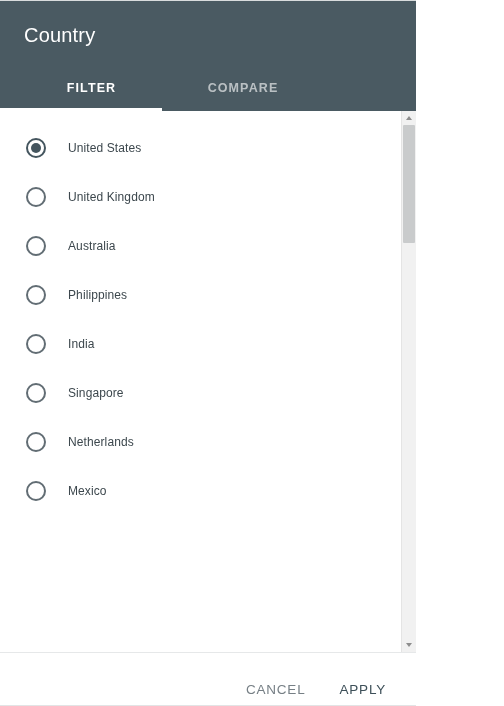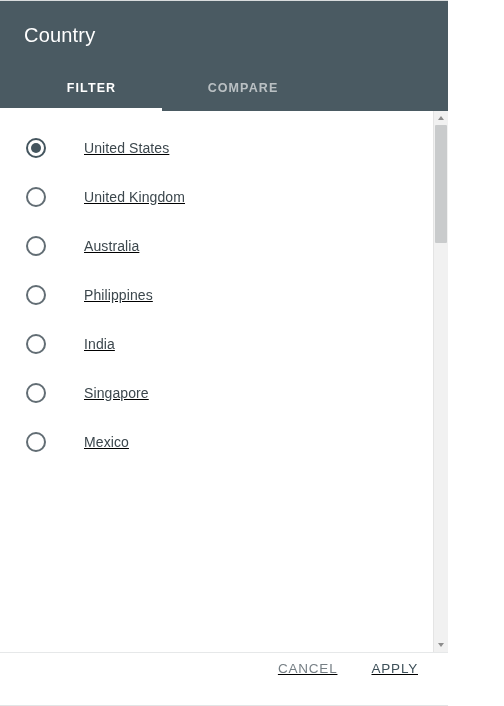--- a/index.html
+++ b/index.html
@@ -7,30 +7,29 @@
     padding: 0;
     background: #ffffff;
   }
   body {
     font-family: "Liberation Sans", sans-serif;
     -webkit-font-smoothing: antialiased;
   }
 
   .dialog {
     position: relative;
-    width: 448px;
+    width: 416px;
     height: 706px;
     box-sizing: border-box;
     background: #701a75;
     border-top: 1px solid #d9dcdd;
     border-bottom: 1px solid #e2e4e5;
     overflow: hidden;
     display: flex;
     flex-direction: column;
-    text-decoration: underline;
   }
 
   
   .header {
     background: #4a5a62;
     height: 110px;
     flex: 0 0 110px;
     position: relative;
     box-sizing: border-box;
   }
@@ -121,22 +120,22 @@
     content: "";
     position: absolute;
     left: 3px;
     top: 3px;
     width: 10px;
     height: 10px;
     border-radius: 50%;
     background: #44555e;
   }
   .option-label {
-    margin-left: 38px;
-    font-size: 14px;
+    margin-left: 22px;
+    font-size: 12px;
     color: #3c474d;
     letter-spacing: 0.1px;
     white-space: nowrap;
   }
 
   
   .scrollbar {
     flex: 0 0 15px;
     width: 15px;
     background: #f1f1f1;
@@ -173,21 +172,21 @@
     background: #c9cbcc;
     border-radius: 1px;
   }
 
   
   .footer {
     flex: 0 0 53px;
     height: 53px;
     border-top: 1px solid #e6e8e9;
     display: flex;
-    align-items: flex-start;
+    align-items: flex-end;
     justify-content: flex-end;
     padding-right: 18px;
     box-sizing: border-box;
     background: #ffffff;
   }
   .footer-btn {
     background: none;
     border: none;
     font-family: "Liberation Sans", sans-serif;
     font-size: 13.5px;
@@ -244,20 +243,24 @@
         <span class="option-label">India</span>
       </div>
 
 
 
       <div class="option-row">
         <span class="radio"></span>
         <span class="option-label">Singapore</span>
       </div>
 
+      <div class="option-row">
+        <span class="radio"></span>
+        <span class="option-label">Netherlands</span>
+      </div>
 
 
       <div class="option-row">
         <span class="radio"></span>
         <span class="option-label">Mexico</span>
       </div>
 
     </div>
 
     <div class="scrollbar">

